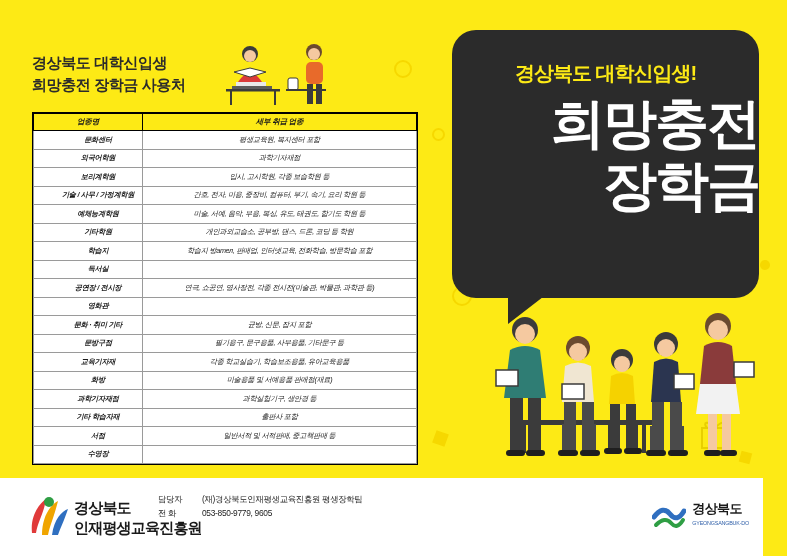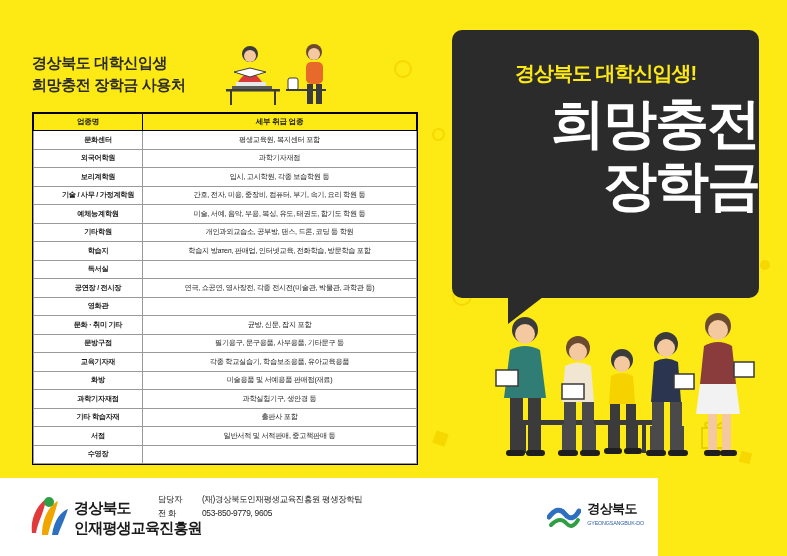--- a/index.html
+++ b/index.html
@@ -31,20 +31,21 @@
 
   
   .desk-illu{position:absolute;left:214px;top:42px;width:130px;height:68px;}
 
   
   .tbl-wrap{
     position:absolute;left:32px;top:112px;width:386px;
     background:#ffffff;
     border:1px solid #000;
     box-sizing:border-box;
+    font-style:italic;
   }
   table{
     border-collapse:collapse;width:100%;
     font-size:7.2px;color:#1a1a1a;
   }
   th,td{
     border:1px solid #9a9a9a;
     padding:0;height:17.5px;
     text-align:center;vertical-align:middle;
     letter-spacing:-0.3px;
@@ -58,21 +59,21 @@
     height:16px;
   }
   td.c0{width:88px;font-weight:bold;background:#ffffff;padding-left:20px;}
   td.c1{width:auto;}
 
   
   .bubble{
     position:absolute;left:452px;top:30px;
     width:307px;height:268px;
     background:#2b2b2b;
-    border-radius:10px;
+    border-radius:24px;
   }
   .bubble:after{
     content:"";position:absolute;
     left:56px;bottom:-26px;
     width:0;height:0;
     border-left:0 solid transparent;
     border-right:44px solid transparent;
     border-top:34px solid #2b2b2b;
   }
   .bubble-top{
@@ -85,21 +86,21 @@
     text-align:right;color:#ffffff;
     font-size:54px;font-weight:bold;line-height:62px;
     letter-spacing:-2px;
   }
 
   
   .students{position:absolute;left:470px;top:300px;width:300px;height:165px;}
 
   
   .bottom-bar{
-    position:absolute;left:0;bottom:0;width:658px;height:78px;
+    position:absolute;left:0;bottom:0;width:763px;height:78px;
     background:#ffffff;
   }
   .bl-logo{position:absolute;left:22px;top:10px;width:180px;height:56px;}
   .bl-logo .lg-text{
     position:absolute;left:52px;top:10px;
     font-size:15px;font-weight:bold;color:#1a1a1a;line-height:20px;
     letter-spacing:-0.8px;
   }
   .contact{
     position:absolute;left:158px;top:14px;

